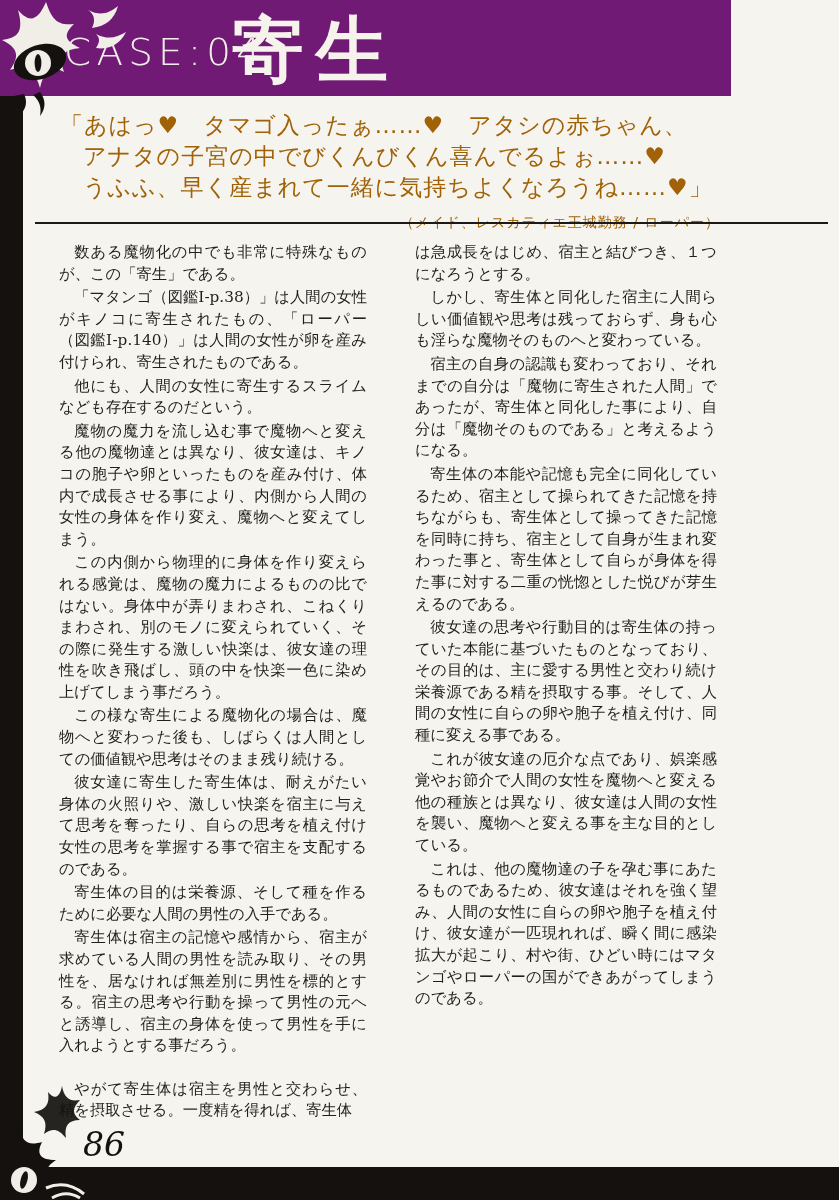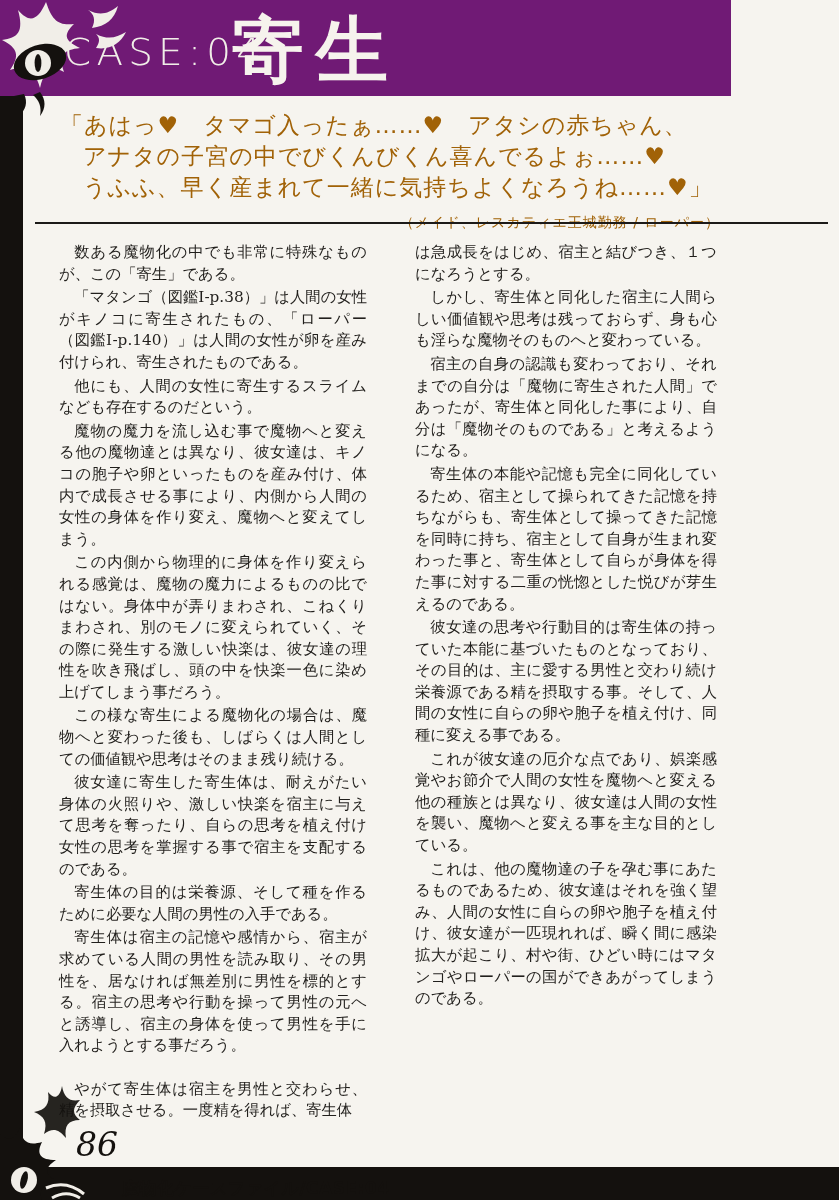--- a/index.html
+++ b/index.html
@@ -62,21 +62,21 @@
     display:flex;gap:44px;
   }
   .column{font-size:15.3px;line-height:21.6px;text-align:justify;}
   .column-left{width:312px;}
   .column-right{width:306px;}
   .column p{margin:2px;text-indent:1em;}
   .column p.no-indent{text-indent:0;}
   .column p.gap-before{margin-top:21.6px;}
   
   .page-number{
-    position:absolute;left:76px;top:1128px;
+    position:absolute;left:83px;top:1128px;
     font-family:"DejaVu Serif","Liberation Serif",serif;
     font-style:italic;font-size:33px;color:#14110e;line-height:1;
   }
   .footer-title{
     position:absolute;left:122px;top:1177px;
     font-family:"DejaVu Sans","Liberation Sans",sans-serif;
     font-weight:bold;font-size:17px;letter-spacing:0.5px;color:#14110e;
   }
 </style>
 </head>

